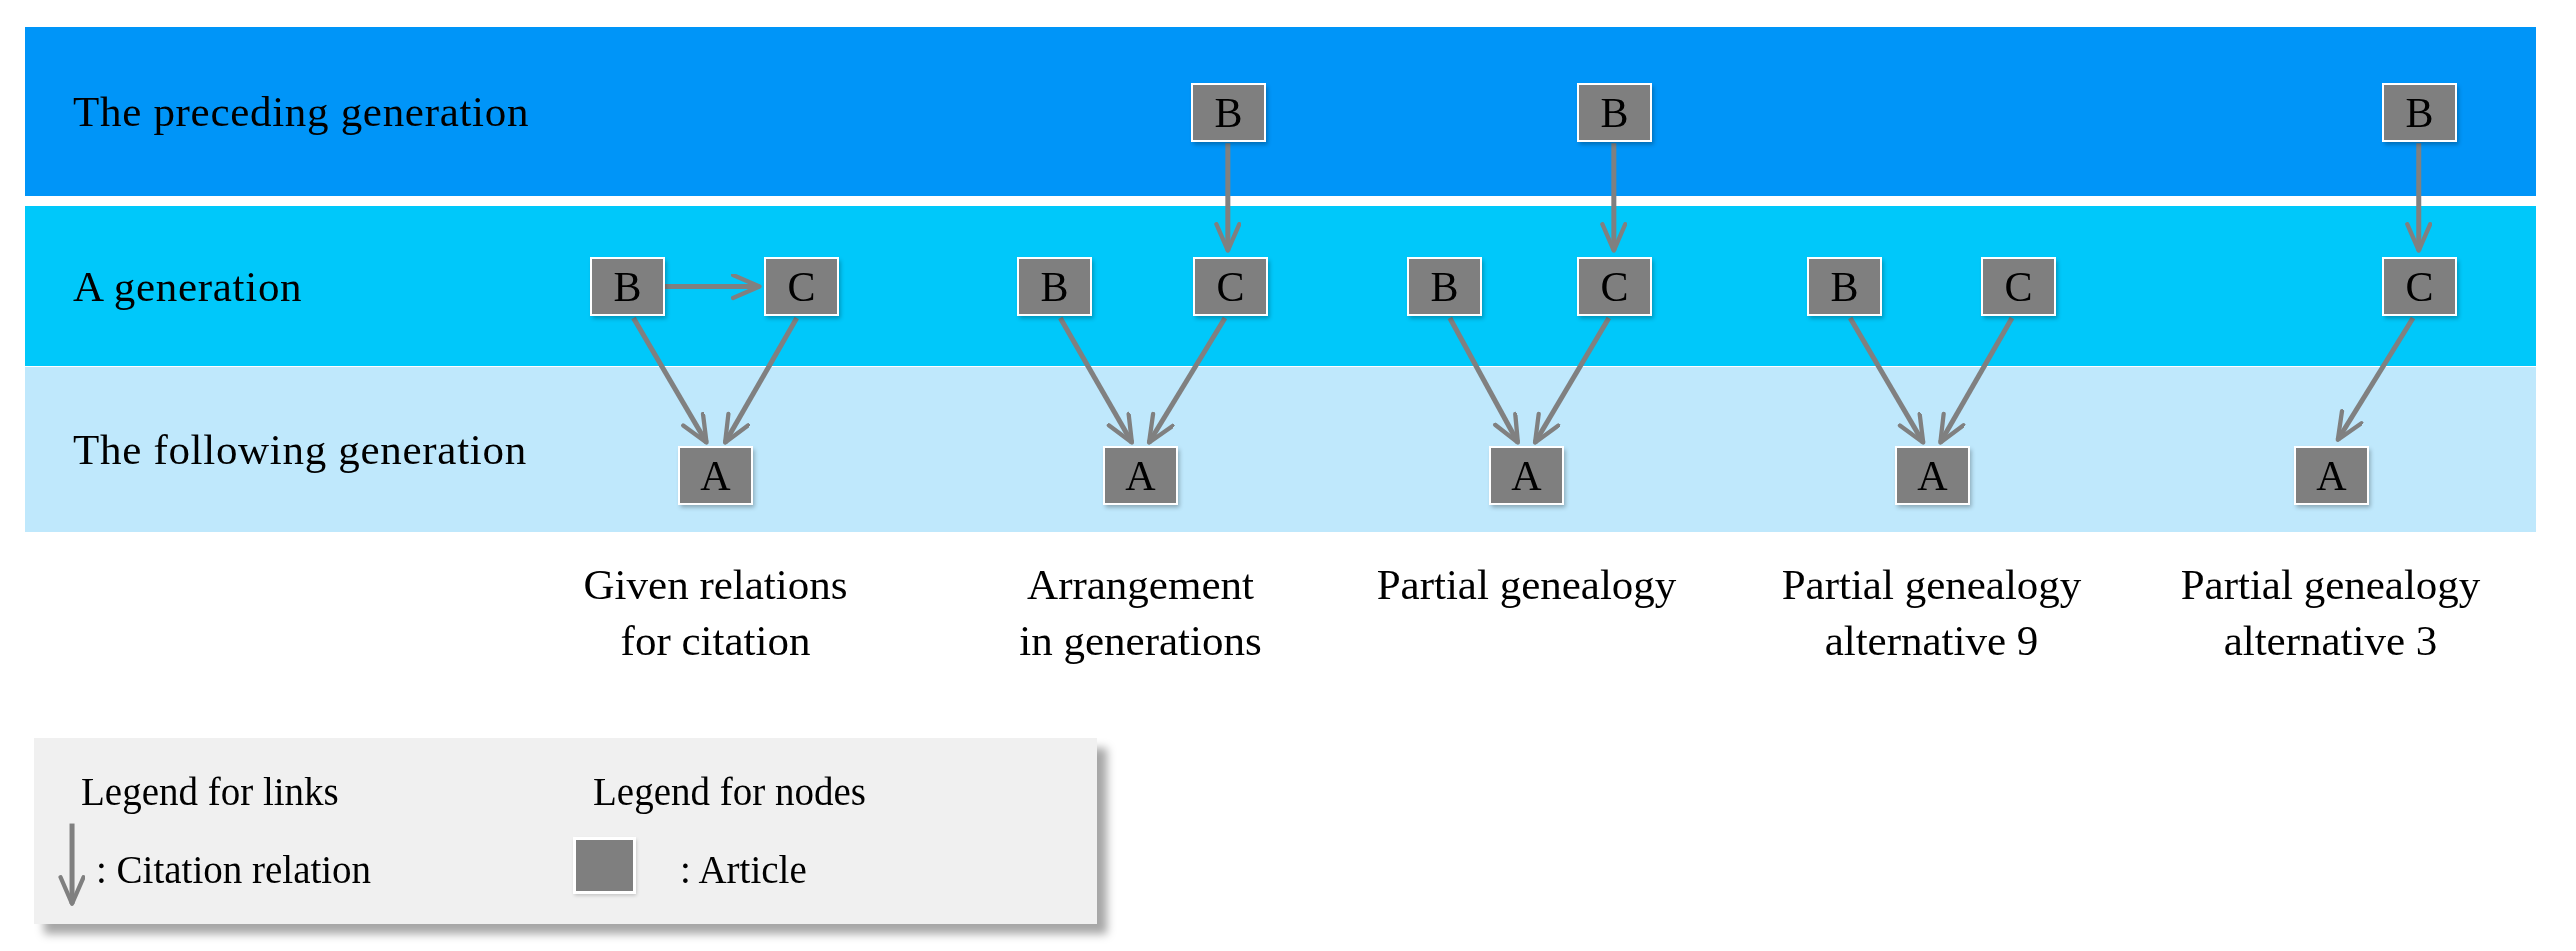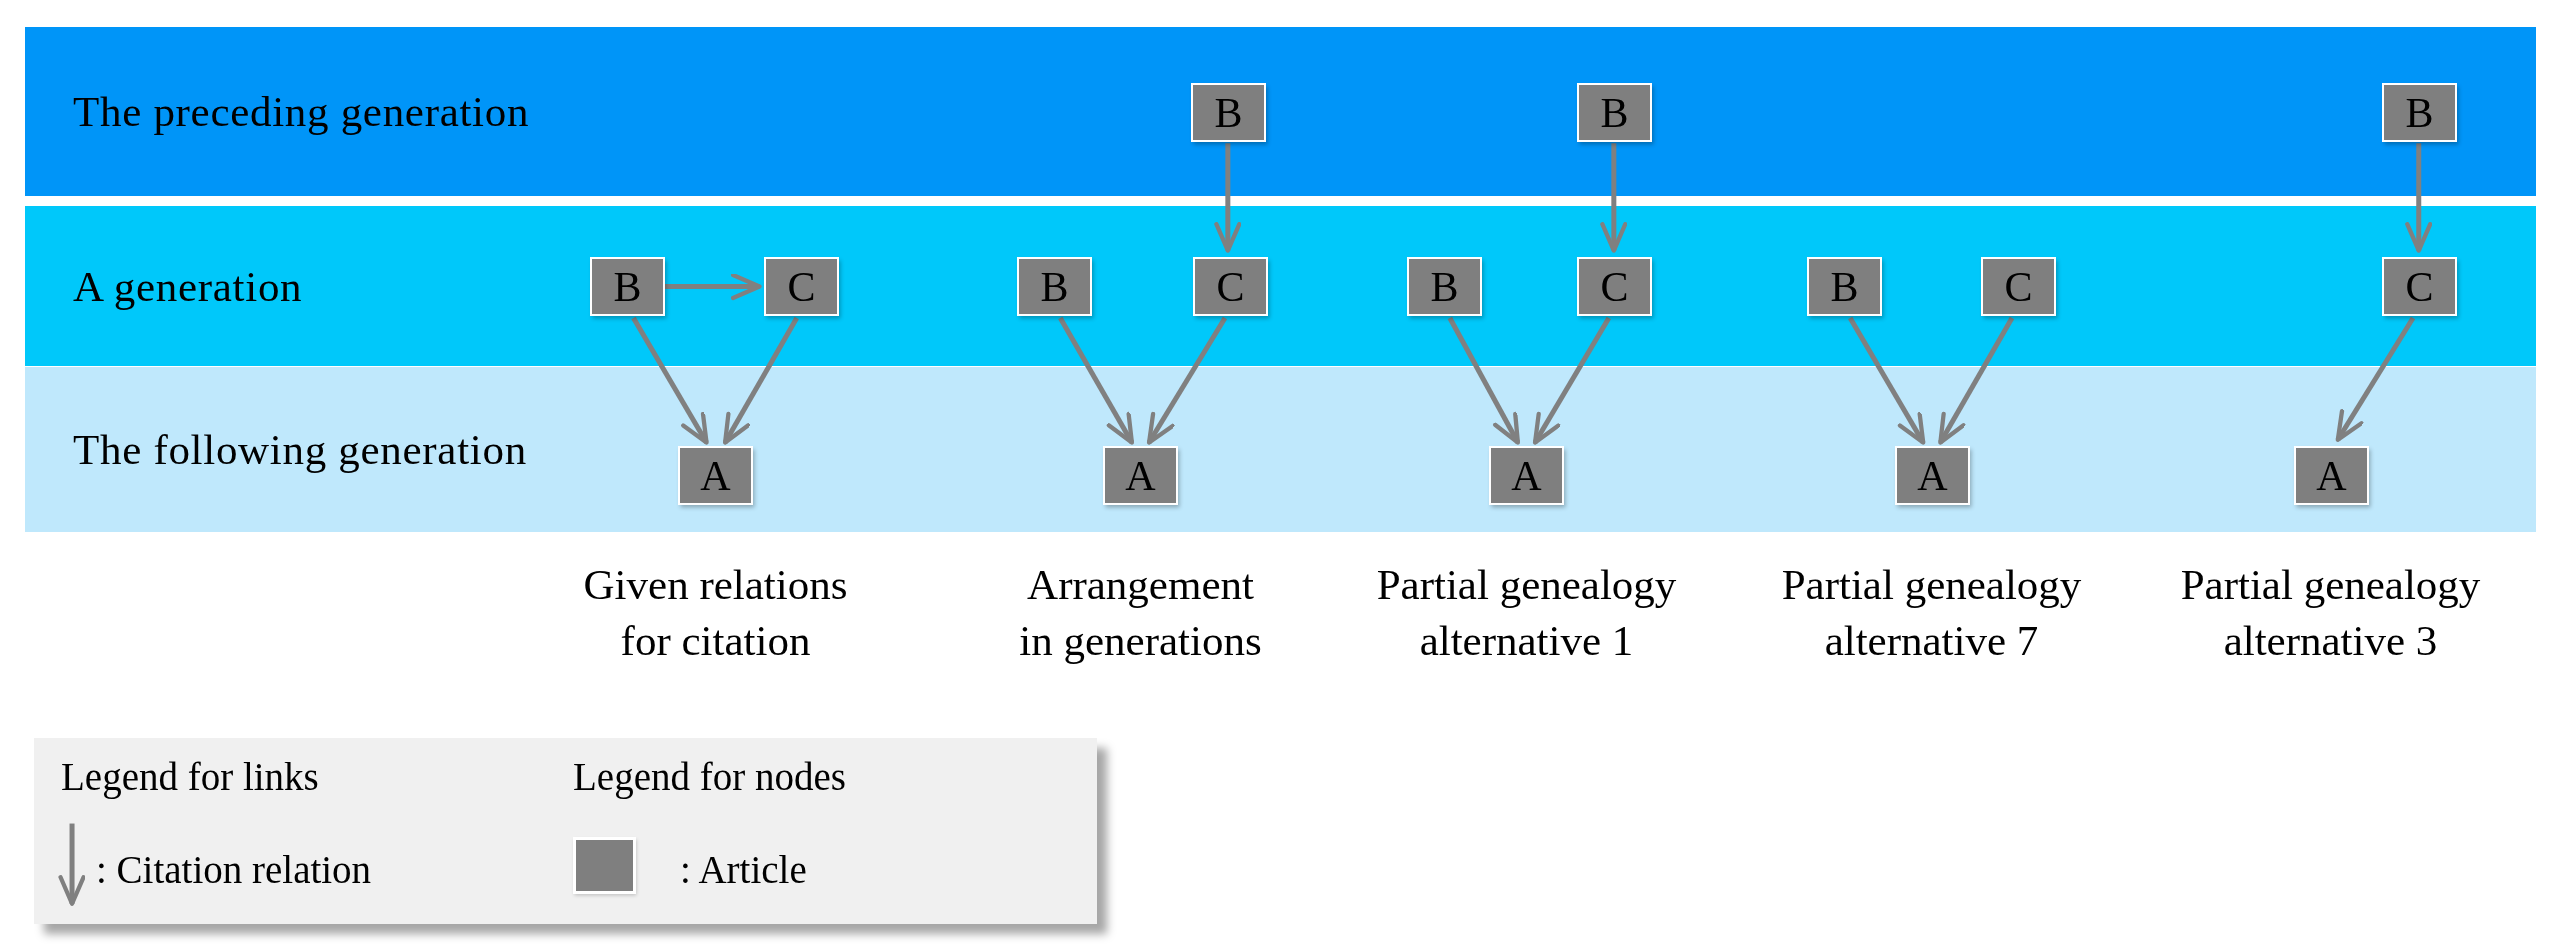--- a/index.html
+++ b/index.html
@@ -23,21 +23,21 @@
         display:flex;align-items:center;justify-content:center;
         font-size:42px;line-height:1;z-index:3;
         box-shadow:2.1px 2.9px 4.3px rgba(0,0,0,0.28);}
 
   .caption{position:absolute;top:557px;width:487px;text-align:center;
            font-size:43px;line-height:56px;z-index:3;}
 
   .legend{position:absolute;left:34px;top:738px;width:1063px;height:186px;
           background:var(--legend-bg,#f0f0f0);z-index:1;
           box-shadow:10px 10px 8.6px rgba(0,0,0,0.35);}
-  .legend-header{position:absolute;top:16px;font-size:39px;}
+  .legend-header{position:absolute;top:31px;font-size:39px;margin-left:20px;}
   .legend-item-label{position:absolute;top:109px;font-size:39px;}
   .legend-node-swatch{position:absolute;left:539px;top:99px;width:63px;height:57px;
           box-sizing:border-box;background:var(--node-fill,#7f7f7f);
           border:3.6px solid var(--node-border,#ffffff);
           box-shadow:1.4px 2.1px 3.6px rgba(0,0,0,0.2);}
 </style>
 </head>
 <body>
 
 <div id="canvas">
@@ -105,25 +105,24 @@
   <div class="caption" style="left:897px">
     <div>Arrangement</div>
     <div>in generations</div>
   </div>
   <div class="caption" style="left:472px">
     <div>Given relations</div>
     <div>for citation</div>
   </div>
   <div class="caption" style="left:1283px">
     <div>Partial genealogy</div>
-    <div>alternative 1</div>
   </div>
   <div class="caption" style="left:1688px">
     <div>Partial genealogy</div>
-    <div>alternative 7</div>
+    <div>alternative 9</div>
   </div>
   <div class="caption" style="left:2087px">
     <div>Partial genealogy</div>
     <div>alternative 3</div>
   </div>
 
   <div class="legend">
     <span class="legend-header" style="left:27px">Legend for links</span>
     <span class="legend-header" style="left:539px">Legend for nodes</span>
     <span class="legend-item-label" style="left:62px">: Citation relation</span>

